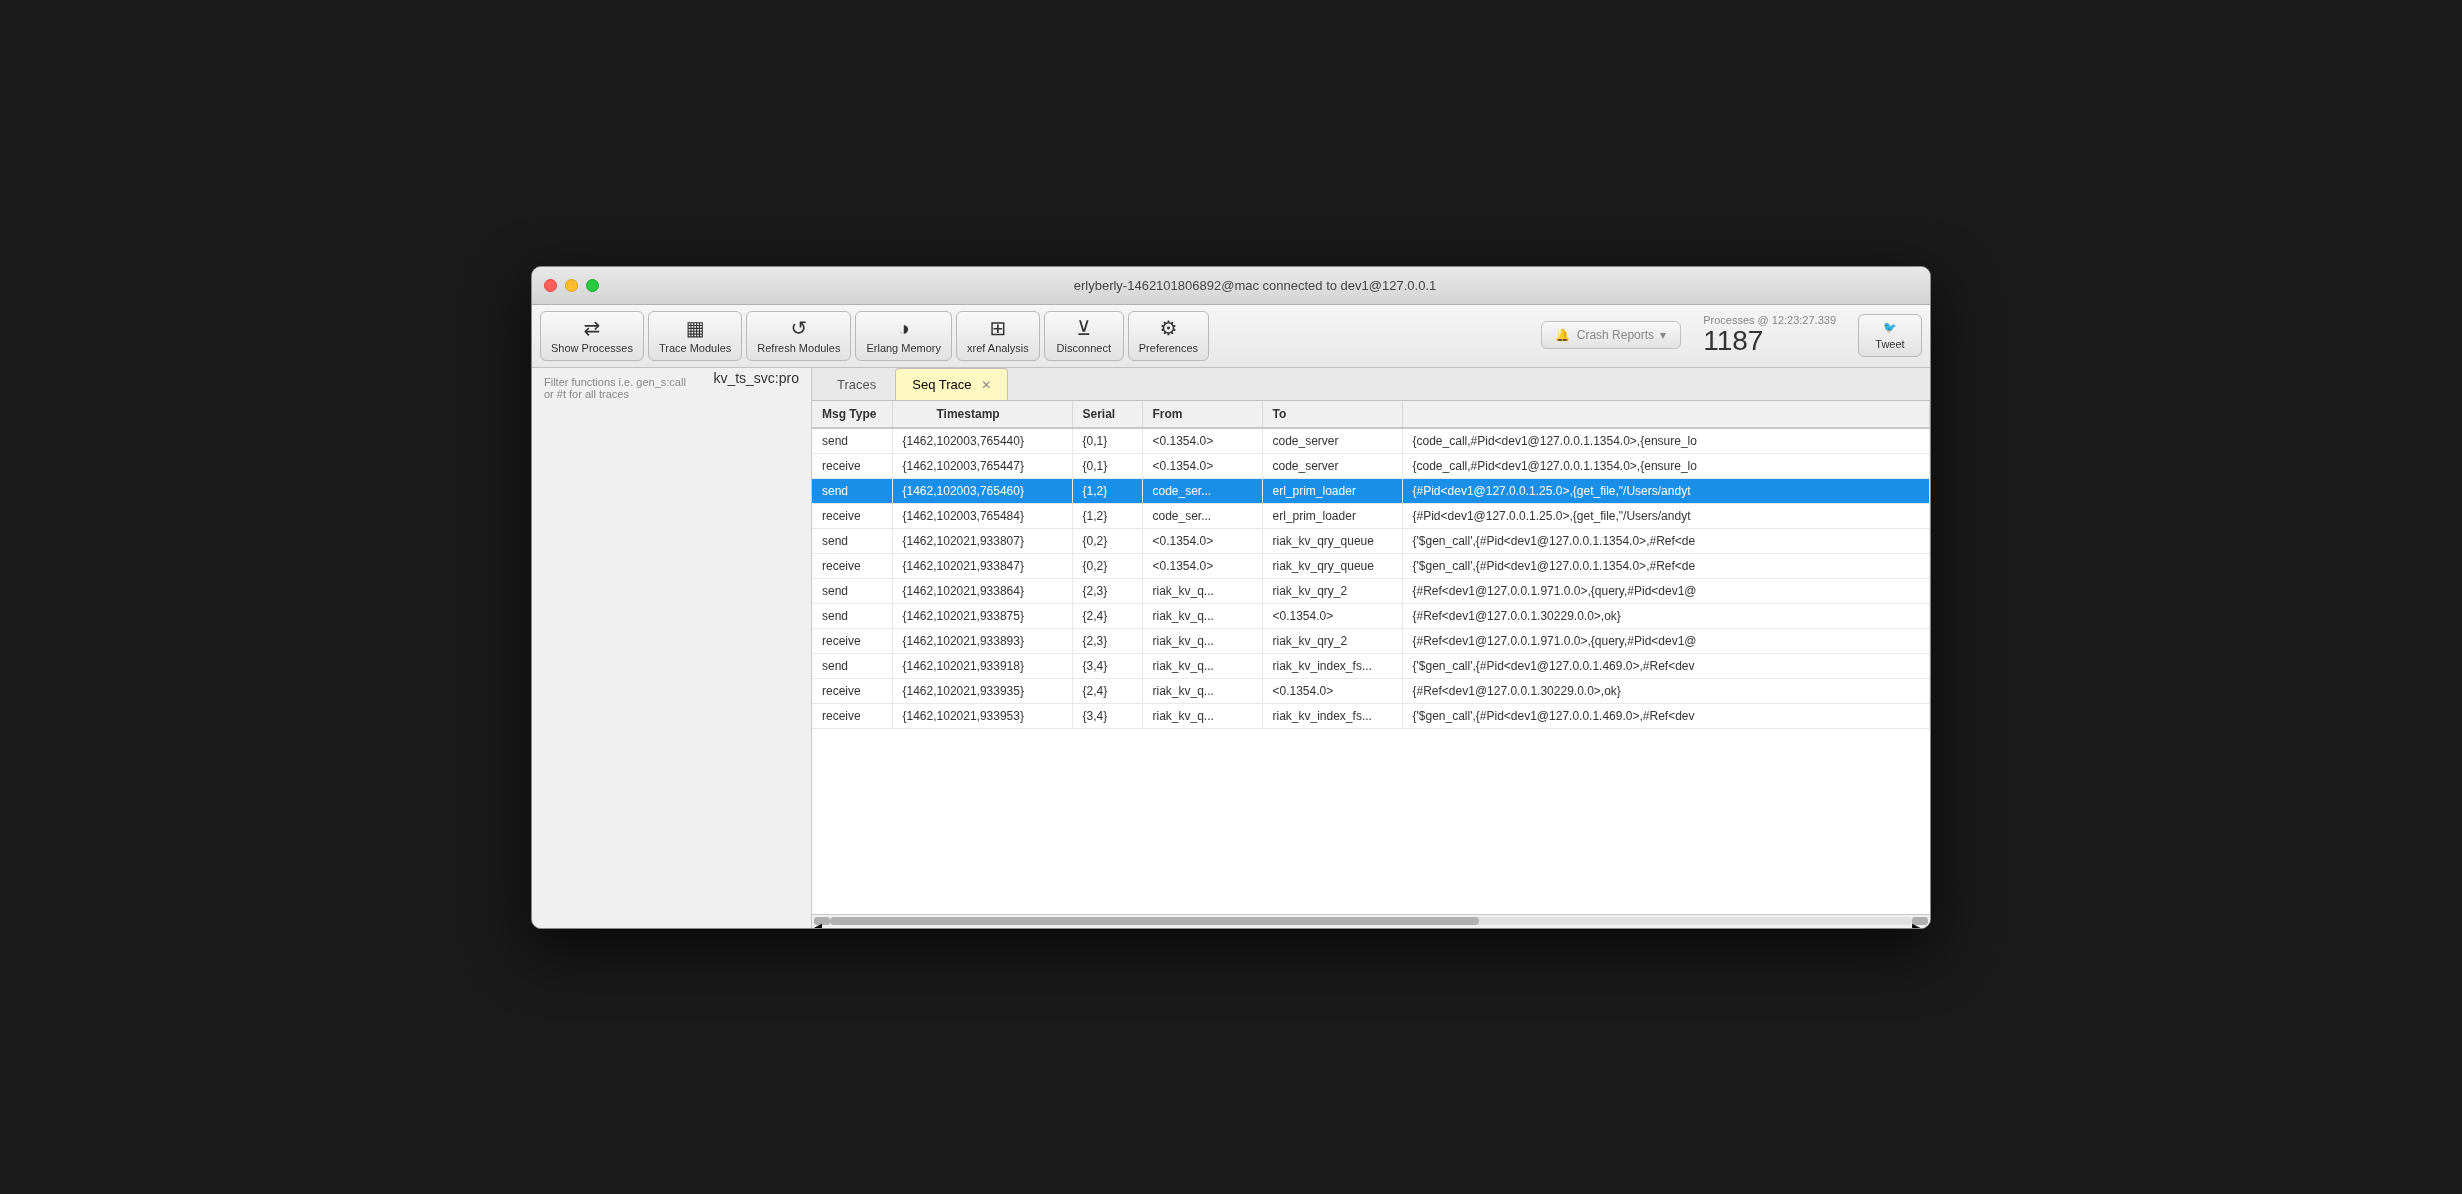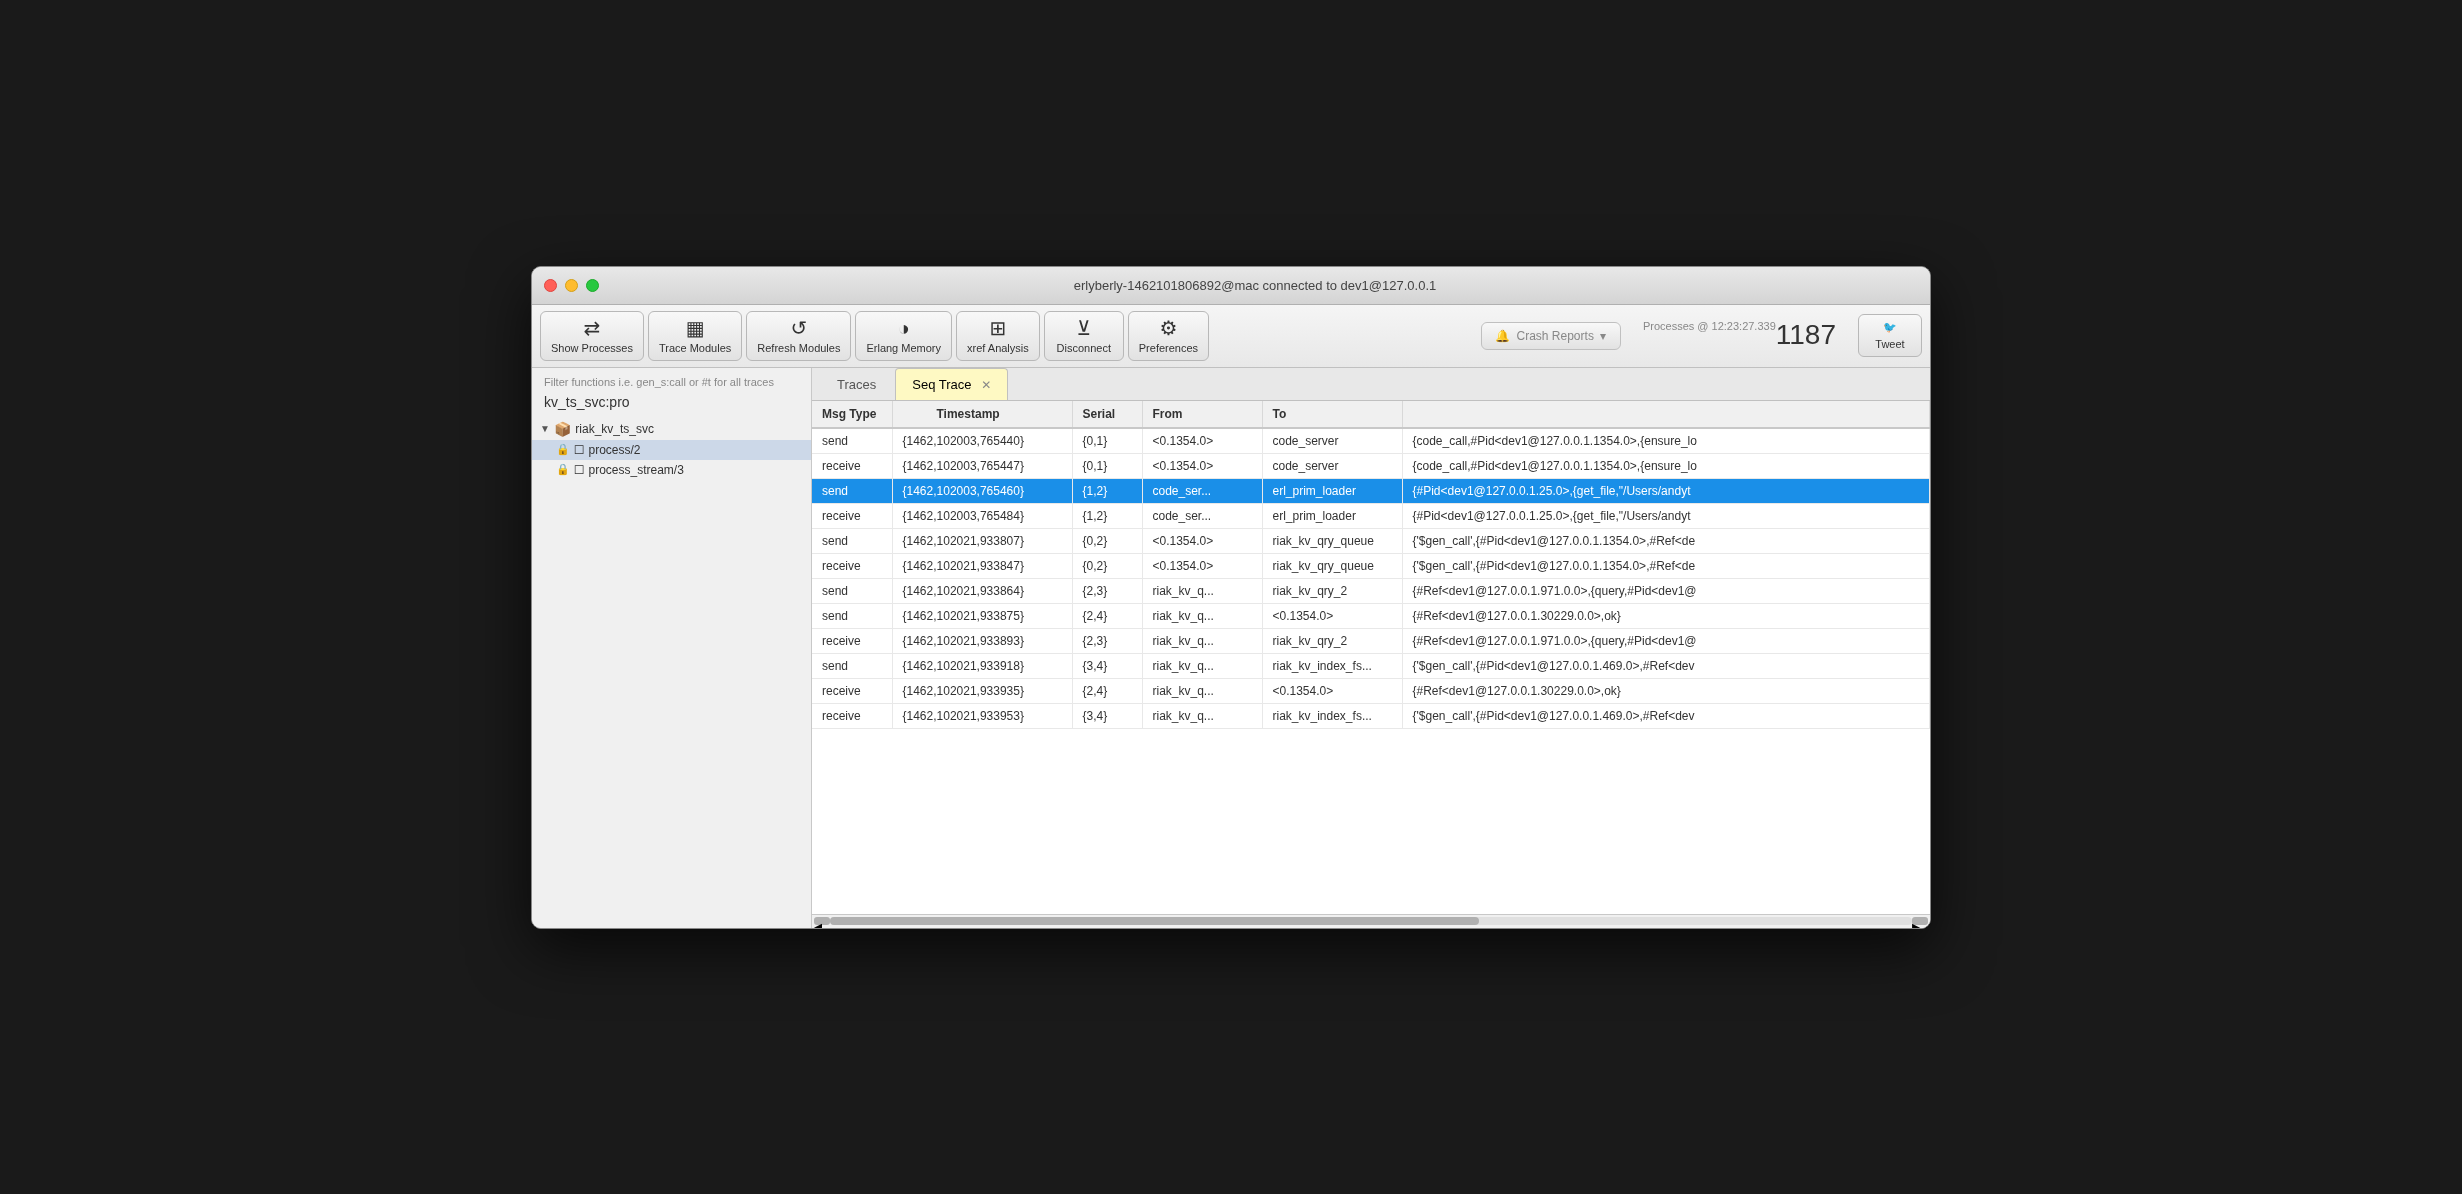--- a/index.html
+++ b/index.html
@@ -86,21 +86,21 @@
       padding: 6px 14px;
       background: linear-gradient(to bottom, #f8f8f8, #e2e2e2);
       border: 1px solid #c0c0c0;
       border-radius: 6px;
       font-size: 12px;
       color: #888;
       cursor: pointer;
     }
     .processes-box {
       display: flex;
-      flex-direction: row;
+      flex-direction: column;
       align-items: flex-start;
       padding: 2px 10px;
     }
     .processes-label {
       font-size: 11px;
       color: #888;
     }
     .processes-count {
       font-size: 28px;
       font-weight: 300;
@@ -124,21 +124,21 @@
     }
     .main-area {
       display: flex;
       height: 560px;
     }
     .sidebar {
       width: 280px;
       background: #f0f0f0;
       border-right: 1px solid #c8c8c8;
       display: flex;
-      flex-direction: column;
+      flex-direction: row;
     }
     .filter-hint {
       padding: 8px 12px 4px;
       font-size: 11px;
       color: #888;
     }
     .filter-value {
       padding: 2px 12px 8px;
       font-size: 14px;
       color: #333;

